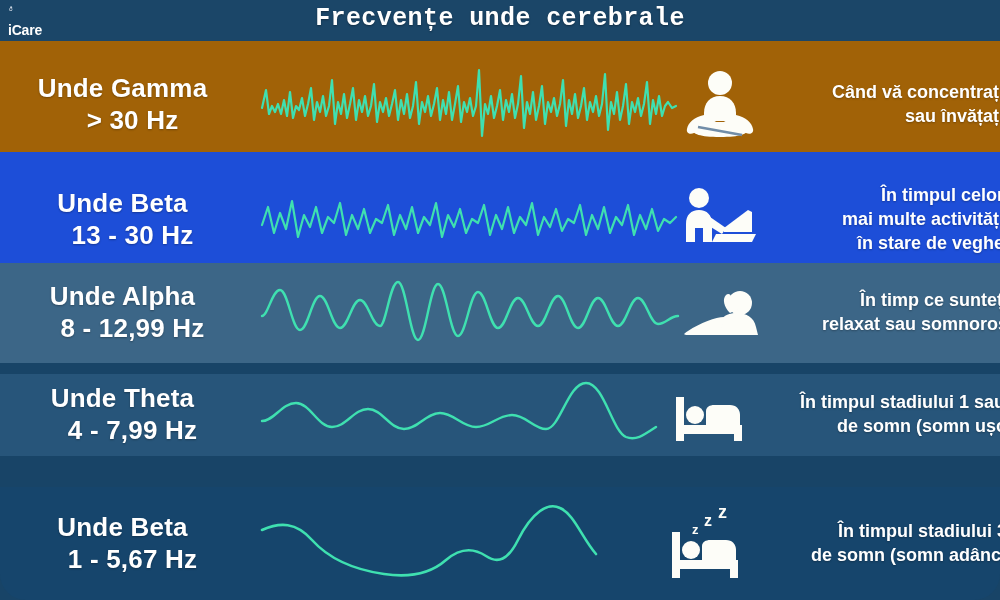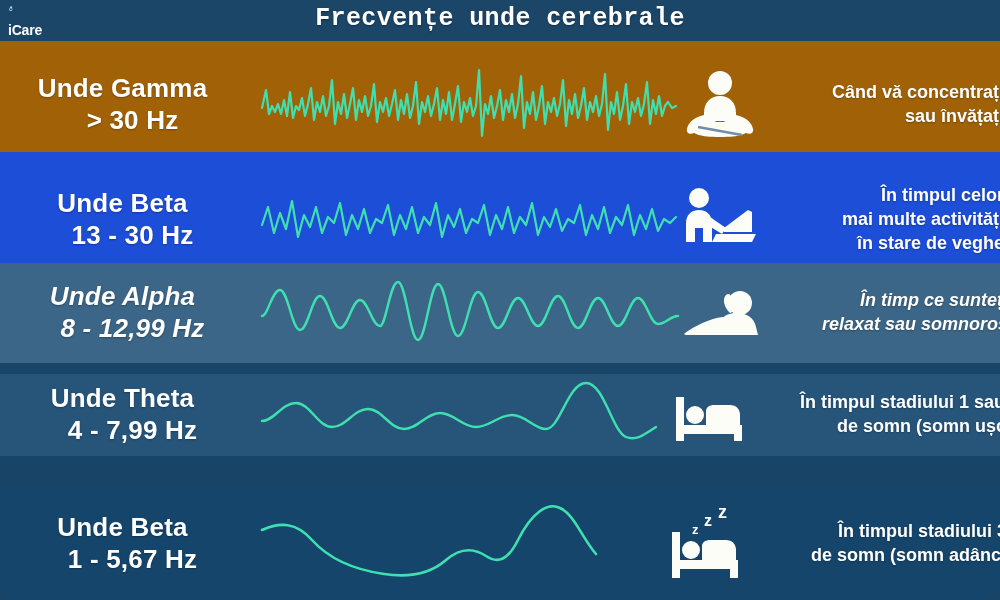--- a/index.html
+++ b/index.html
@@ -50,21 +50,21 @@
 
   
   .band {
     position: absolute;
     left: 0; width: 1000px;
     display: flex;
     align-items: center;
   }
   .band-0 { top: 41px;  height: 128px; background: #a16207; }
   .band-1 { top: 152px; height: 136px; background: #1d4ed8; }
-  .band-2 { top: 263px; height: 100px; background: #3c6687; font-style: italic; }
+  .band-2 { top: 263px; height: 100px; background: #3c6687; }
   .band-3 { top: 374px; height: 82px; background: #27557a; }
   .band-4 { top: 487px; height: 113px; background: #16456c;
             border-bottom-left-radius: 26px; border-bottom-right-radius: 26px; }
 
   .label-col {
     width: 255px;
     flex: 0 0 255px;
     text-align: center;
     color: #ffffff;
     text-shadow: 0 1px 2px rgba(0,0,0,0.30);

